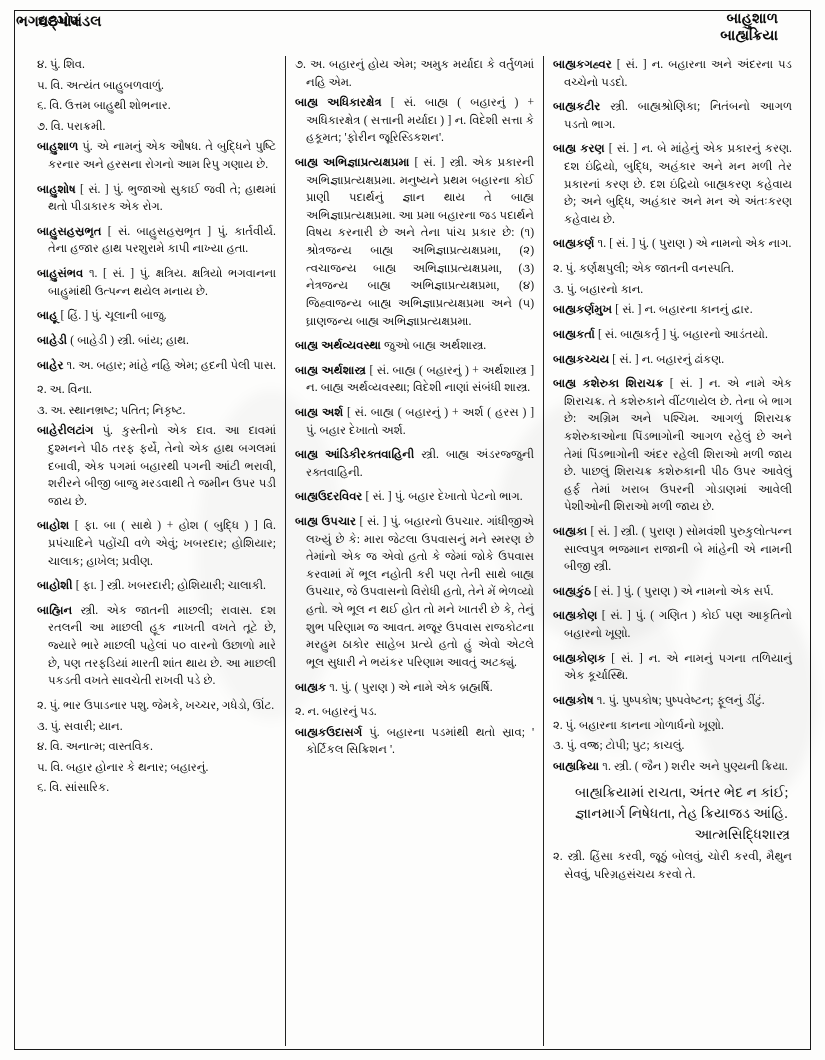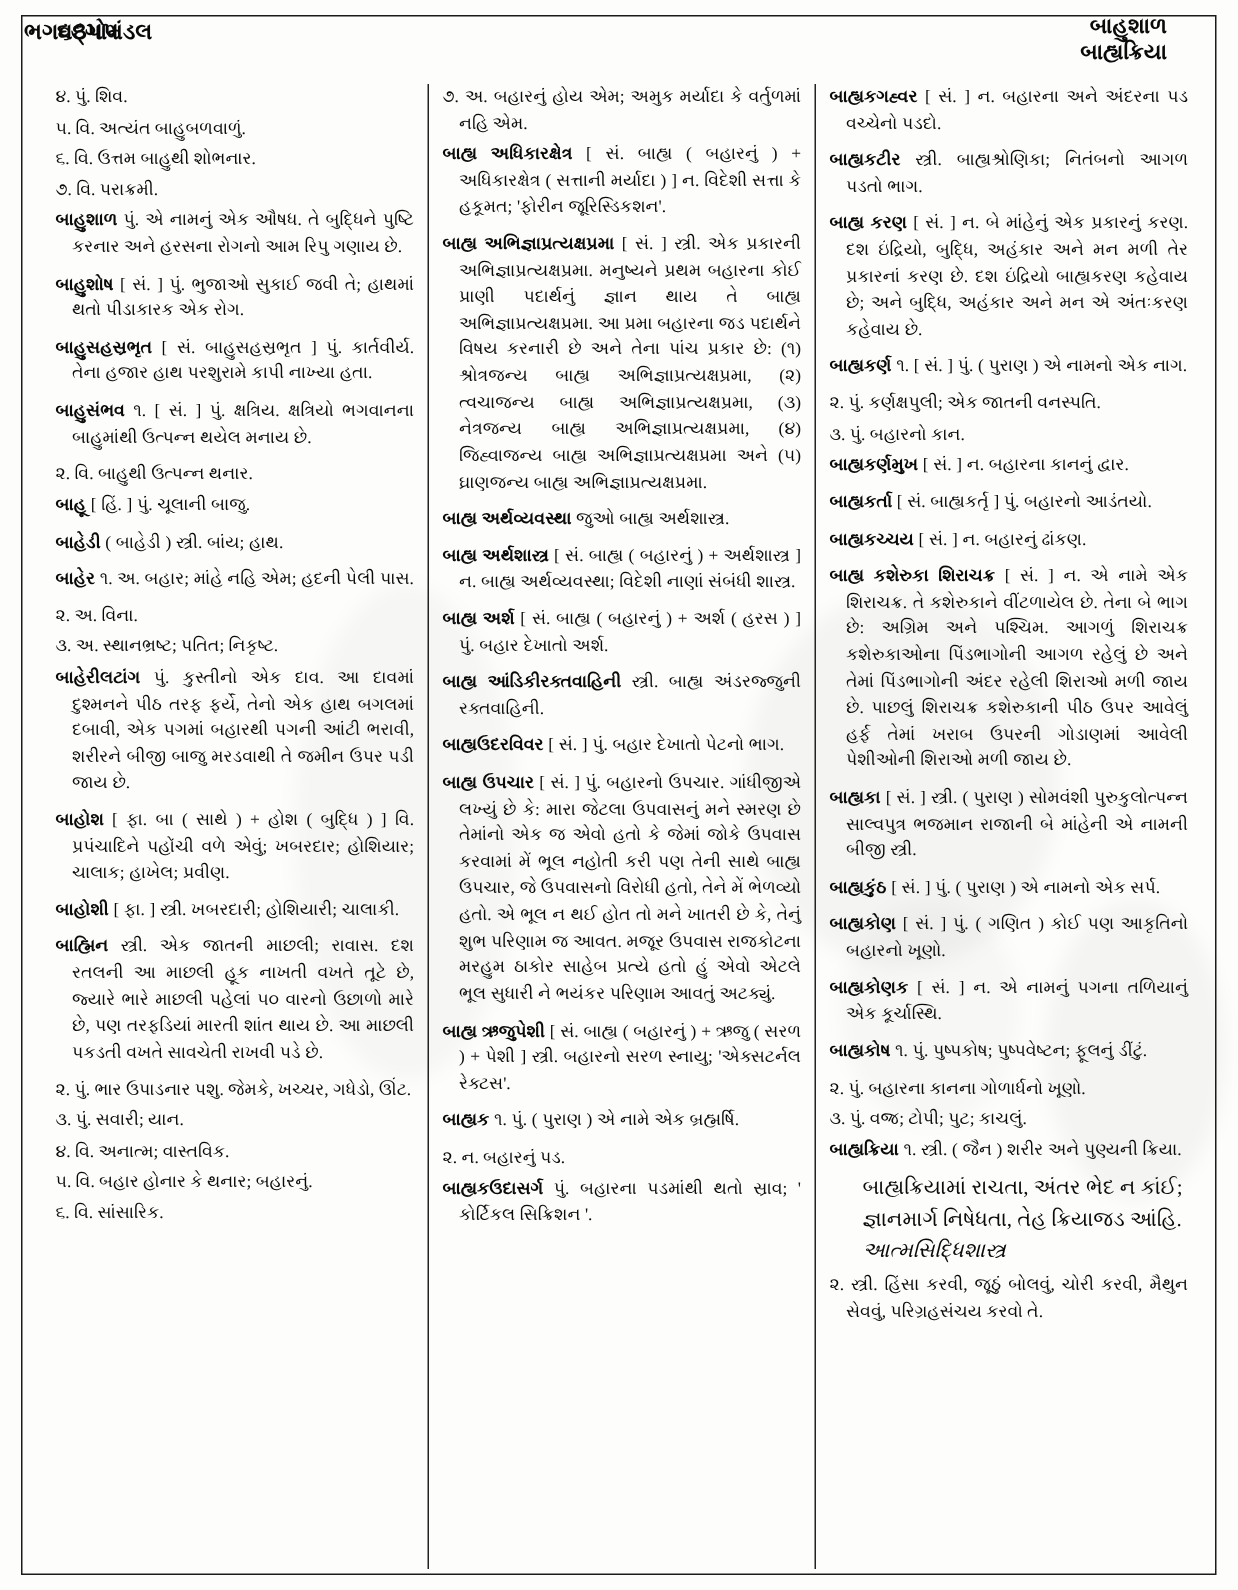--- a/index.html
+++ b/index.html
@@ -117,22 +117,22 @@
   .sense .num { margin-left: -11px; }
   .quote {
     margin: 3px 0 3px 0;
     font-size: 14px;
     line-height: 1.5;
     padding-left: 22px;
     text-align: left;
   }
   .quote .attrib {
     display: block;
+    text-align: right;
     padding-right: 2px;
-    font-style: italic;
   }
 </style>
 </head>
 <body>
 
 <div class="paper"></div>
 <div class="blotch b1"></div>
 <div class="blotch b2"></div>
 <div class="blotch b3"></div>
 <div class="blotch b4"></div>
@@ -151,21 +151,20 @@
 <div class="columns">
   <div class="col rule-right">
       <p class="sense"><span class="num">૪.</span><span> પું. શિવ.</span></p>
       <p class="sense"><span class="num">૫.</span><span> વિ. અત્યંત બાહુબળવાળું.</span></p>
       <p class="sense"><span class="num">૬.</span><span> વિ. ઉત્તમ બાહુથી શોભનાર.</span></p>
       <p class="sense"><span class="num">૭.</span><span> વિ. પરાક્રમી.</span></p>
       <p class="entry"><span class="hw">બાહુશાળ</span><span> પું. એ નામનું એક ઔષધ. તે બુદ્ધિને પુષ્ટિ કરનાર અને હરસના રોગનો આમ રિપુ ગણાય છે.</span></p>
       <p class="entry"><span class="hw">બાહુશોષ</span><span> [ સં. ] પું. ભુજાઓ સુકાઈ જવી તે; હાથમાં થતો પીડાકારક એક રોગ.</span></p>
       <p class="entry"><span class="hw">બાહુસહસ્રભૃત</span><span> [ સં. બાહુસહસ્રભૃત ] પું. કાર્તવીર્ય. તેના હજાર હાથ પરશુરામે કાપી નાખ્યા હતા.</span></p>
       <p class="entry"><span class="hw">બાહુસંભવ</span><span> ૧. [ સં. ] પું. ક્ષત્રિય. ક્ષત્રિયો ભગવાનના બાહુમાંથી ઉત્પન્ન થયેલ મનાય છે.</span></p>
-      <p class="sense"><span class="num">૨.</span><span> વિ. બાહુથી ઉત્પન્ન થનાર.</span></p>
       <p class="entry"><span class="hw">બાહૂ</span><span> [ હિં. ] પું. ચૂલાની બાજુ.</span></p>
       <p class="entry"><span class="hw">બાહેડી</span><span> ( બાહેડી ) સ્ત્રી. બાંય; હાથ.</span></p>
       <p class="entry"><span class="hw">બાહેર</span><span> ૧. અ. બહાર; માંહે નહિ એમ; હદની પેલી પાસ.</span></p>
       <p class="sense"><span class="num">૨.</span><span> અ. વિના.</span></p>
       <p class="sense"><span class="num">૩.</span><span> અ. સ્થાનભ્રષ્ટ; પતિત; નિકૃષ્ટ.</span></p>
       <p class="entry"><span class="hw">બાહેરીલટાંગ</span><span> પું. કુસ્તીનો એક દાવ. આ દાવમાં દુશ્મનને પીઠ તરફ ફર્યે, તેનો એક હાથ બગલમાં દબાવી, એક પગમાં બહારથી પગની આંટી ભરાવી, શરીરને બીજી બાજુ મરડવાથી તે જમીન ઉપર પડી જાય છે.</span></p>
       <p class="entry"><span class="hw">બાહોશ</span><span> [ ફા. બા ( સાથે ) + હોશ ( બુદ્ધિ ) ] વિ. પ્રપંચાદિને પહોંચી વળે એવું; ખબરદાર; હોશિયાર; ચાલાક; હાખેલ; પ્રવીણ.</span></p>
       <p class="entry"><span class="hw">બાહોશી</span><span> [ ફા. ] સ્ત્રી. ખબરદારી; હોશિયારી; ચાલાકી.</span></p>
       <p class="entry"><span class="hw">બાહ્મિન</span><span> સ્ત્રી. એક જાતની માછલી; રાવાસ. દશ રતલની આ માછલી હૂક નાખતી વખતે તૂટે છે, જ્યારે ભારે માછલી પહેલાં ૫૦ વારનો ઉછાળો મારે છે, પણ તરફડિયાં મારતી શાંત થાય છે. આ માછલી પકડતી વખતે સાવચેતી રાખવી પડે છે.</span></p>
       <p class="sense"><span class="num">૨.</span><span> પું. ભાર ઉપાડનાર પશુ. જેમકે, ખચ્ચર, ગધેડો, ઊંટ.</span></p>
@@ -177,21 +176,20 @@
   <div class="col rule-right">
       <p class="sense"><span class="num">૭.</span><span> અ. બહારનું હોય એમ; અમુક મર્યાદા કે વર્તુળમાં નહિ એમ.</span></p>
       <p class="entry"><span class="hw">બાહ્ય અધિકારક્ષેત્ર</span><span> [ સં. બાહ્ય ( બહારનું ) + અધિકારક્ષેત્ર ( સત્તાની મર્યાદા ) ] ન. વિદેશી સત્તા કે હકૂમત; 'ફોરીન જૂરિસ્ડિકશન'.</span></p>
       <p class="entry"><span class="hw">બાહ્ય અભિજ્ઞાપ્રત્યક્ષપ્રમા</span><span> [ સં. ] સ્ત્રી. એક પ્રકારની અભિજ્ઞાપ્રત્યક્ષપ્રમા. મનુષ્યને પ્રથમ બહારના કોઈ પ્રાણી પદાર્થનું જ્ઞાન થાય તે બાહ્ય અભિજ્ઞાપ્રત્યક્ષપ્રમા. આ પ્રમા બહારના જડ પદાર્થને વિષય કરનારી છે અને તેના પાંચ પ્રકાર છે: (૧) શ્રોત્રજન્ય બાહ્ય અભિજ્ઞાપ્રત્યક્ષપ્રમા, (૨) ત્વચાજન્ય બાહ્ય અભિજ્ઞાપ્રત્યક્ષપ્રમા, (૩) નેત્રજન્ય બાહ્ય અભિજ્ઞાપ્રત્યક્ષપ્રમા, (૪) જિહ્વાજન્ય બાહ્ય અભિજ્ઞાપ્રત્યક્ષપ્રમા અને (૫) ઘ્રાણજન્ય બાહ્ય અભિજ્ઞાપ્રત્યક્ષપ્રમા.</span></p>
       <p class="entry"><span class="hw">બાહ્ય અર્થવ્યવસ્થા</span><span> જુઓ બાહ્ય અર્થશાસ્ત્ર.</span></p>
       <p class="entry"><span class="hw">બાહ્ય અર્થશાસ્ત્ર</span><span> [ સં. બાહ્ય ( બહારનું ) + અર્થશાસ્ત્ર ] ન. બાહ્ય અર્થવ્યવસ્થા; વિદેશી નાણાં સંબંધી શાસ્ત્ર.</span></p>
       <p class="entry"><span class="hw">બાહ્ય અર્શ</span><span> [ સં. બાહ્ય ( બહારનું ) + અર્શ ( હરસ ) ] પું. બહાર દેખાતો અર્શ.</span></p>
       <p class="entry"><span class="hw">બાહ્ય આંડિકીરક્તવાહિની</span><span> સ્ત્રી. બાહ્ય અંડરજ્જુની રક્તવાહિની.</span></p>
       <p class="entry"><span class="hw">બાહ્યઉદરવિવર</span><span> [ સં. ] પું. બહાર દેખાતો પેટનો ભાગ.</span></p>
       <p class="entry"><span class="hw">બાહ્ય ઉપચાર</span><span> [ સં. ] પું. બહારનો ઉપચાર. ગાંધીજીએ લખ્યું છે કે: મારા જેટલા ઉપવાસનું મને સ્મરણ છે તેમાંનો એક જ એવો હતો કે જેમાં જોકે ઉપવાસ કરવામાં મેં ભૂલ નહોતી કરી પણ તેની સાથે બાહ્ય ઉપચાર, જે ઉપવાસનો વિરોધી હતો, તેને મેં ભેળવ્યો હતો. એ ભૂલ ન થઈ હોત તો મને ખાતરી છે કે, તેનું શુભ પરિણામ જ આવત. મજૂર ઉપવાસ રાજકોટના મરહુમ ઠાકોર સાહેબ પ્રત્યે હતો હું એવો એટલે ભૂલ સુધારી ને ભયંકર પરિણામ આવતું અટક્યું.</span></p>
-      <p class="entry"><span class="hw">બાહ્ય ઋજુપેશી</span><span> [ સં. બાહ્ય ( બહારનું ) + ઋજુ ( સરળ ) + પેશી ] સ્ત્રી. બહારનો સરળ સ્નાયુ; 'એક્સટર્નલ રેક્ટસ'.</span></p>
       <p class="entry"><span class="hw">બાહ્યક</span><span> ૧. પું. ( પુરાણ ) એ નામે એક બ્રહ્મર્ષિ.</span></p>
       <p class="sense"><span class="num">૨.</span><span> ન. બહારનું પડ.</span></p>
       <p class="entry"><span class="hw">બાહ્યકઉદાસર્ગ</span><span> પું. બહારના પડમાંથી થતો સ્રાવ; ' કોર્ટિકલ સિક્રિશન '.</span></p>
     </div>
   <div class="col">
       <p class="entry"><span class="hw">બાહ્યકગહ્વર</span><span> [ સં. ] ન. બહારના અને અંદરના પડ વચ્ચેનો પડદો.</span></p>
       <p class="entry"><span class="hw">બાહ્યકટીર</span><span> સ્ત્રી. બાહ્યશ્રોણિકા; નિતંબનો આગળ પડતો ભાગ.</span></p>
       <p class="entry"><span class="hw">બાહ્ય કરણ</span><span> [ સં. ] ન. બે માંહેનું એક પ્રકારનું કરણ. દશ ઇંદ્રિયો, બુદ્ધિ, અહંકાર અને મન મળી તેર પ્રકારનાં કરણ છે. દશ ઇંદ્રિયો બાહ્યકરણ કહેવાય છે; અને બુદ્ધિ, અહંકાર અને મન એ અંતઃકરણ કહેવાય છે.</span></p>
       <p class="entry"><span class="hw">બાહ્યકર્ણ</span><span> ૧. [ સં. ] પું. ( પુરાણ ) એ નામનો એક નાગ.</span></p>
       <p class="sense"><span class="num">૨.</span><span> પું. કર્ણક્ષપુલી; એક જાતની વનસ્પતિ.</span></p>

